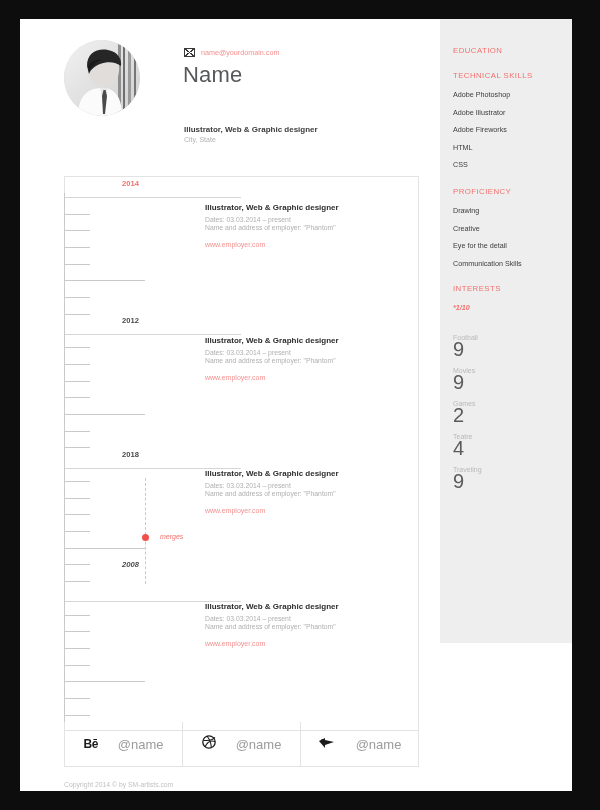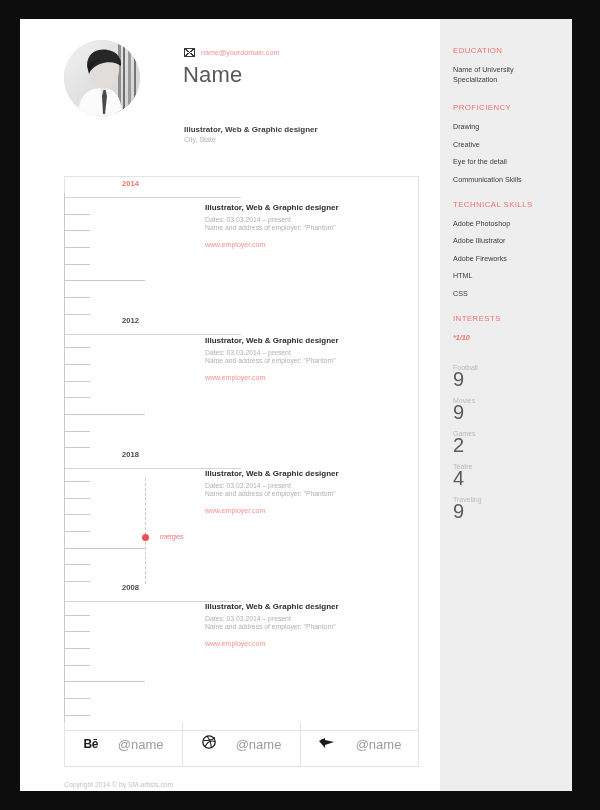--- a/index.html
+++ b/index.html
@@ -12,21 +12,21 @@
   #page{
     position:absolute;
     left:20px;top:19px;
     width:552px;height:772px;
     background:#ffffff;
     overflow:hidden;
   }
   
   #sidebar{
     position:absolute;right:0;top:0;
-    width:132px;height:772px;
+    width:132px;height:624px;
     background:#efeeee;
     box-sizing:border-box;
     padding:27px 0 0 13px;
   }
   .side-head{
     color:#f2706e;
     font-size:7.8px;
     letter-spacing:.45px;
     margin:0 0 10px 0;
     font-weight:400;
@@ -109,41 +109,37 @@
 </style>
 </head>
 <body>
 
 <div id="page">
 
   <aside id="sidebar">
 
     <div class="side-block">
       <div class="side-head">EDUCATION</div>
-      <div class="edu-lines">
-        <div>Name of University</div>
-        <div>Specialization</div>
-      </div>
-    </div>
-
-    <div class="side-block" style="margin-top:18px">
-      <div class="side-head">PROFICIENCY</div>
-      <div class="side-item">Drawing</div>
-      <div class="side-item">Creative</div>
-      <div class="side-item">Eye for the detail</div>
-      <div class="side-item">Communication Skills</div>
     </div>
 
     <div class="side-block" style="margin-top:16px">
       <div class="side-head">TECHNICAL SKILLS</div>
       <div class="side-item">Adobe Photoshop</div>
       <div class="side-item">Adobe Illustrator</div>
       <div class="side-item">Adobe Fireworks</div>
       <div class="side-item">HTML</div>
       <div class="side-item">CSS</div>
+    </div>
+
+    <div class="side-block" style="margin-top:18px">
+      <div class="side-head">PROFICIENCY</div>
+      <div class="side-item">Drawing</div>
+      <div class="side-item">Creative</div>
+      <div class="side-item">Eye for the detail</div>
+      <div class="side-item">Communication Skills</div>
     </div>
 
     <div class="side-block" style="margin-top:16px">
       <div class="side-head">INTERESTS</div>
       <div class="int-note">*1/10</div>
 
       <div class="int-row">
         <div class="int-label">Football</div>
         <div class="int-value">9</div>
       </div>
@@ -235,21 +231,21 @@
       <div class="tick" style="top: 696px; width: 25px;"></div>
     </div>
   <div id="yearmarks">
       <div class="yearline" style="top: 178px;"></div>
       <div class="yearlab accent" style="left: 102px; top: 160px;">2014</div>
       <div class="yearline" style="top: 315px;"></div>
       <div class="yearlab" style="left: 102px; top: 297px;">2012</div>
       <div class="yearline" style="top: 449px;"></div>
       <div class="yearlab" style="left: 102px; top: 431px;">2018</div>
       <div class="yearline" style="top: 582px;"></div>
-      <div class="yearlab" style="left: 102px; top: 564px;">2008</div>
+      <div class="yearlab" style="left: 102px; top: 541px; font-style: italic;">2008</div>
     </div>
   <div id="entries">
       <div class="entry" style="top: 184px;">
         <div class="title">Illustrator, Web &amp; Graphic designer</div>
         <div class="meta">
           <div>Dates: 03.03.2014 – present</div>
           <div>Name and address of employer: "Phantom"</div>
         </div>
         <div class="url">www.employer.com</div>
       </div>

